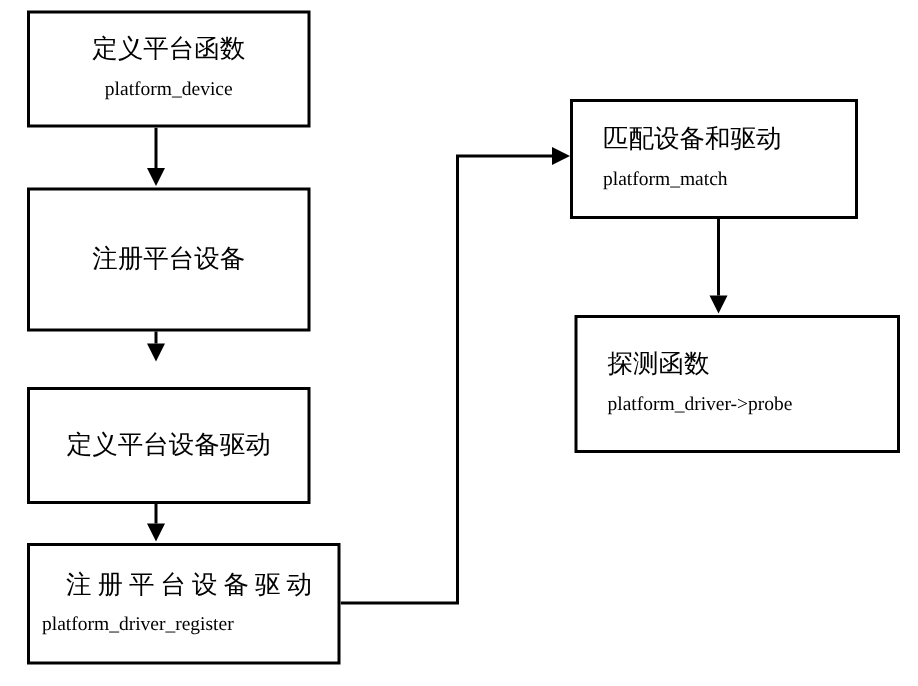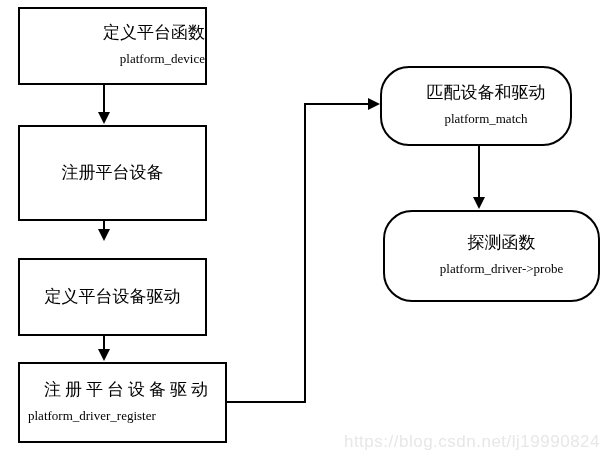--- a/index.html
+++ b/index.html
@@ -38,22 +38,22 @@
     font-size: 17px;
     line-height: 26px;
     white-space: nowrap;
   }
   .node-code {
     font-size: 13px;
     line-height: 26px;
     white-space: nowrap;
   }
   .centered { text-align: center; }
-  .leftpad  { padding-left: 20px; text-align: center; border-radius: 29px; }
-  .n1 { left: 18px;  top: 7px;   width: 189px; height: 78px; align-items: flex-end; }
+  .leftpad  { padding-left: 20px; text-align: left; }
+  .n1 { left: 18px;  top: 7px;   width: 189px; height: 78px; }
   .n2 { left: 18px;  top: 125px; width: 189px; height: 96px; }
   .n3 { left: 18px;  top: 258px; width: 189px; height: 78px; justify-content: center; }
   .n4 { left: 18px;  top: 362px; width: 209px; height: 81px; padding-left: 8px; text-align: left; }
   .n4 .node-title { letter-spacing: 4px; margin-left: 16px; }
   .n5 { left: 380px; top: 66px;  width: 192px; height: 80px; }
   .n6 { left: 383px; top: 210px; width: 217px; height: 92px; }
   #watermark {
     position: absolute;
     right: 12px;
     bottom: 5px;
@@ -127,15 +127,14 @@
   <div class="node n5 leftpad">
     <div class="node-title">匹配设备和驱动</div>
     <div class="node-code">platform_match</div>
   </div>
 
   <div class="node n6 leftpad">
     <div class="node-title">探测函数</div>
     <div class="node-code">platform_driver-&gt;probe</div>
   </div>
 
-  <div id="watermark">https://blog.csdn.net/lj19990824</div>
 
 </div>
 
 </body></html>

